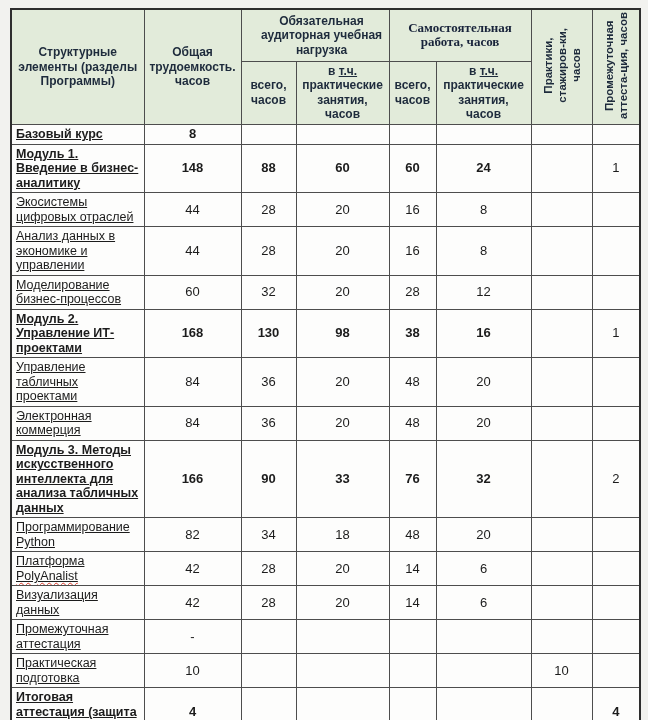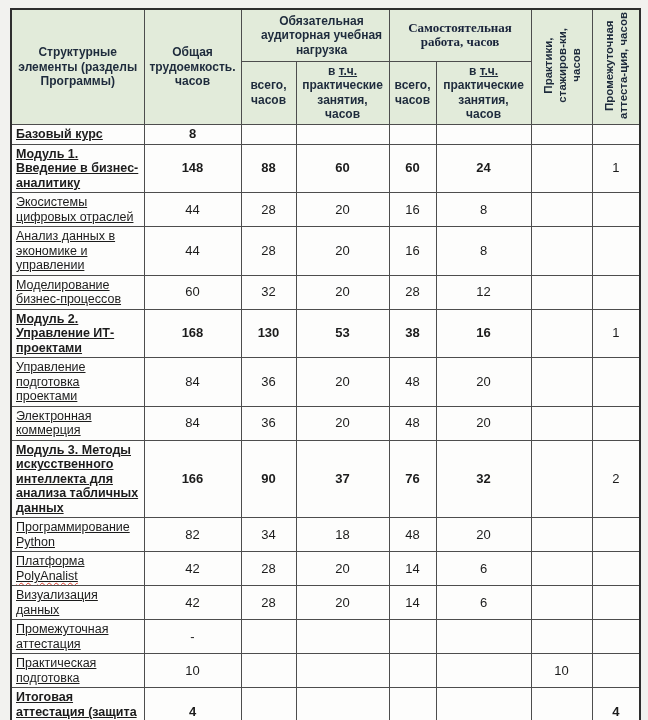--- a/index.html
+++ b/index.html
@@ -161,28 +161,28 @@
           <td class="num">20</td>
           <td class="num">28</td>
           <td class="num">12</td>
           <td class="num"></td>
           <td class="num"></td>
         </tr>
         <tr>
           <td class="lbl b">Модуль 2. Управление ИТ-проектами</td>
           <td class="num b">168</td>
           <td class="num b">130</td>
-          <td class="num b">53</td>
+          <td class="num b">98</td>
           <td class="num b">38</td>
           <td class="num b">16</td>
           <td class="num b"></td>
           <td class="num">1</td>
         </tr>
         <tr>
-          <td class="lbl">Управление подготовка проектами</td>
+          <td class="lbl">Управление табличных проектами</td>
           <td class="num">84</td>
           <td class="num">36</td>
           <td class="num">20</td>
           <td class="num">48</td>
           <td class="num">20</td>
           <td class="num"></td>
           <td class="num"></td>
         </tr>
         <tr>
           <td class="lbl">Электронная коммерция</td>
@@ -191,21 +191,21 @@
           <td class="num">20</td>
           <td class="num">48</td>
           <td class="num">20</td>
           <td class="num"></td>
           <td class="num"></td>
         </tr>
         <tr>
           <td class="lbl b">Модуль 3. Методы искусственного интеллекта для анализа табличных данных</td>
           <td class="num b">166</td>
           <td class="num b">90</td>
-          <td class="num b">37</td>
+          <td class="num b">33</td>
           <td class="num b">76</td>
           <td class="num b">32</td>
           <td class="num b"></td>
           <td class="num">2</td>
         </tr>
         <tr>
           <td class="lbl">Программирование Python</td>
           <td class="num">82</td>
           <td class="num">34</td>
           <td class="num">18</td>

